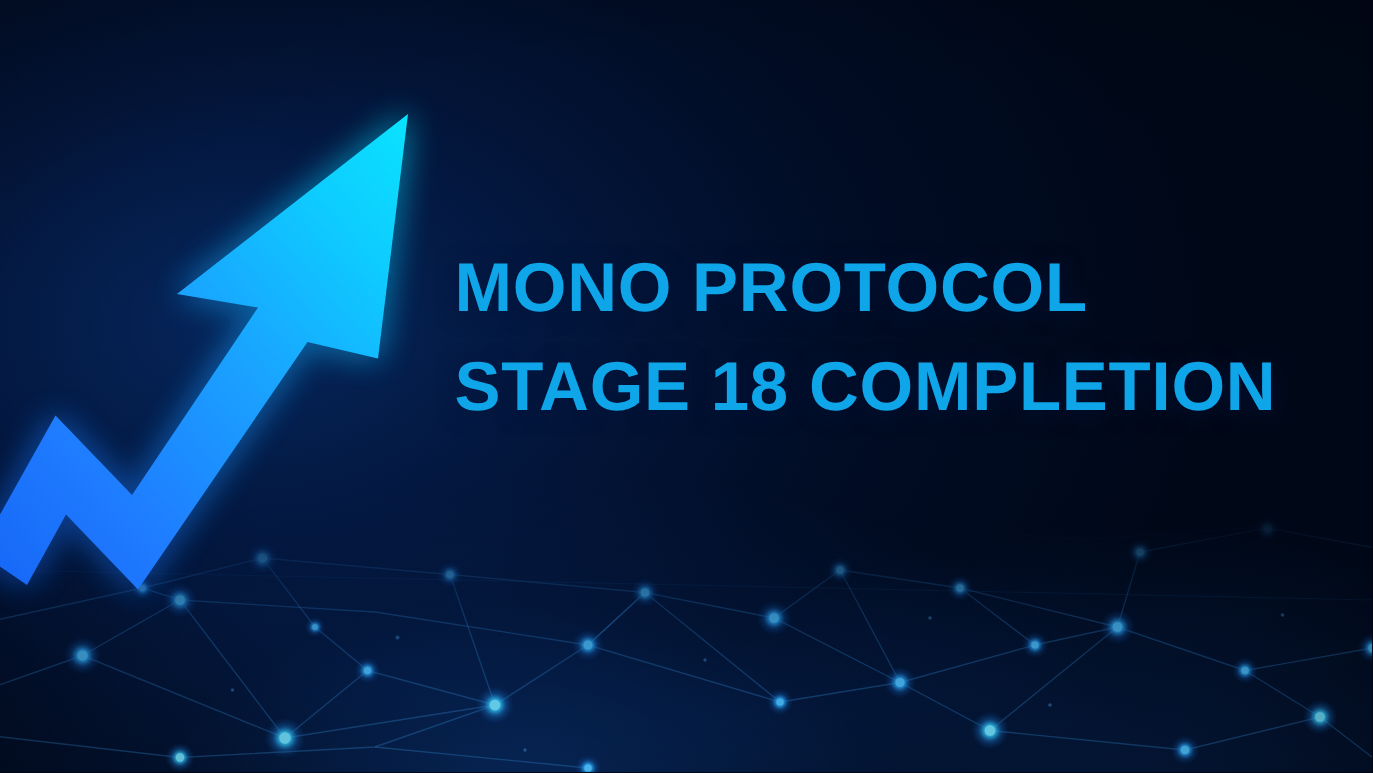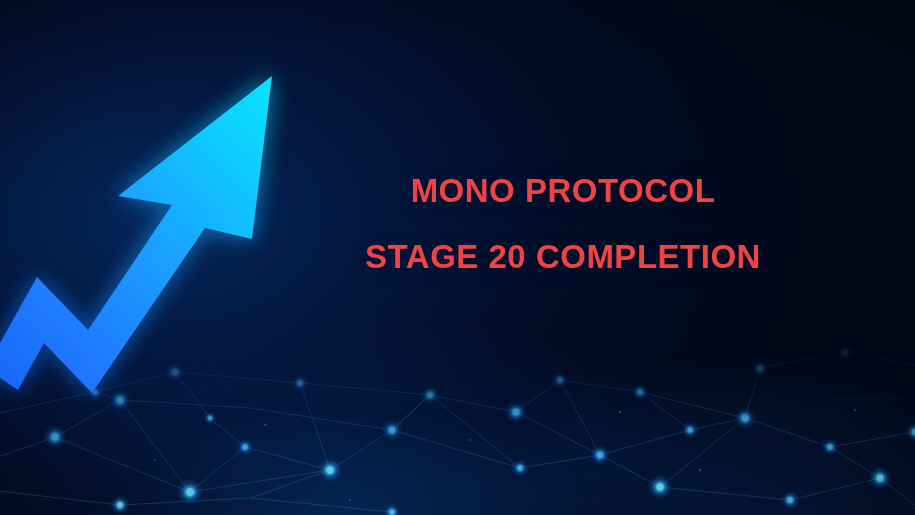--- a/index.html
+++ b/index.html
@@ -59,29 +59,28 @@
 
   
   .headline {
     position: absolute;
     left: 303px;
     top: 158px;
     width: 520px;
   }
   .headline .line {
     display: block;
-    color: #ef4444;
+    color: #0ea5e9;
     font-family: "Liberation Sans", sans-serif;
-    font-size: 33px;
+    font-size: 46px;
     font-weight: bold;
     letter-spacing: 0.5px;
     line-height: 66px;
     white-space: nowrap;
     text-shadow: 0 2px 14px rgba(0,20,60,0.85);
-    text-align: center;
   }
 </style>
 </head>
 <body>
 
 <div id="stage">
 
   <div class="bg-base"></div>
   <div class="bg-lowglow"></div>
 
@@ -265,16 +264,16 @@
         L 44 343
         L 92 393
         L 205 228
         L 252 239
         Z"></path>
     </svg>
   </div>
 
   <div class="headline">
     <span class="line">MONO PROTOCOL</span>
-    <span class="line">STAGE 20 COMPLETION</span>
+    <span class="line">STAGE 18 COMPLETION</span>
   </div>
 
 </div>
 
 </body></html>

